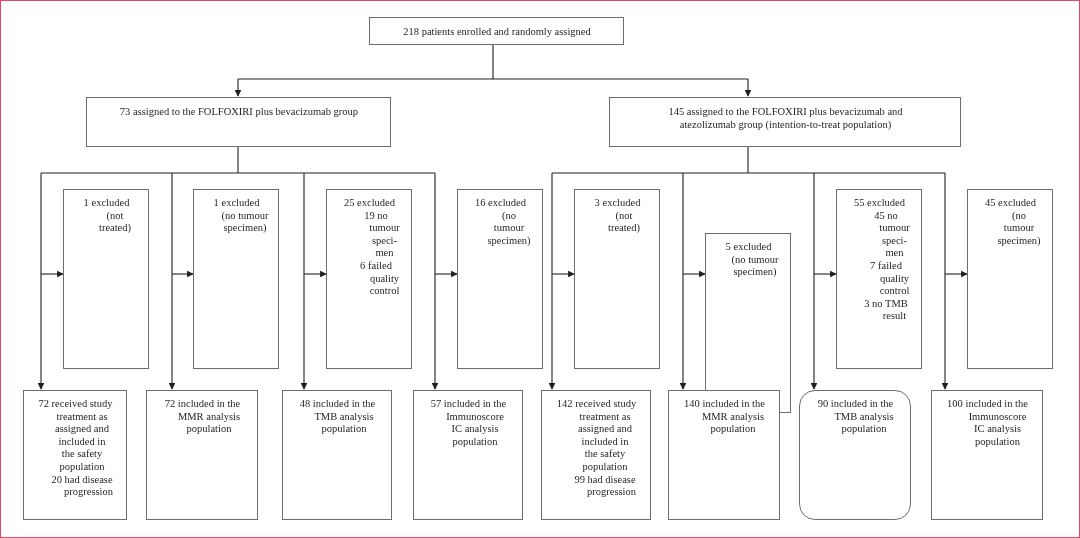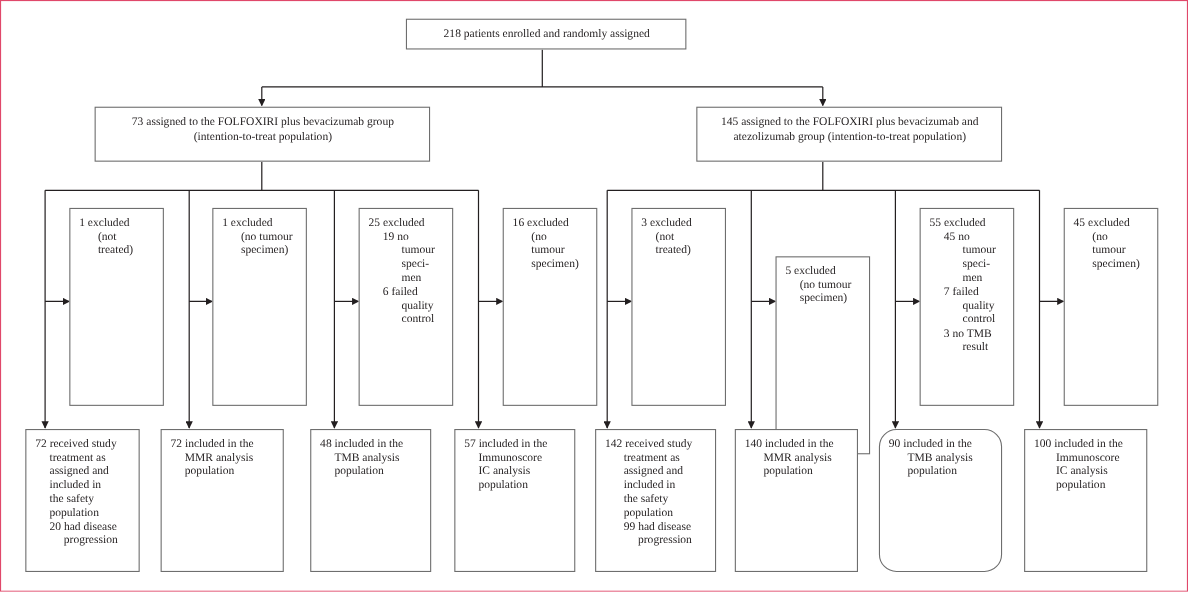--- a/index.html
+++ b/index.html
@@ -29,21 +29,21 @@
   .box {
     position: absolute;
     box-sizing: border-box;
     border: 1px solid #6e6e6e;
     background: #ffffff;
     color: #231f20;
     font-family: "Liberation Serif", serif;
     font-size: 10.5px;
     line-height: 12.6px;
     padding: 7px 7px 5px 8px;
-    text-align: left;
+    text-align: center;
     z-index: 3;
   }
   .box.center {
     text-align: center;
     padding-top: 8px;
   }
   .box p {
     margin: 0;
   }
   
@@ -114,24 +114,23 @@
         <path d="M 944 273 L 966 273" marker-end="url(#arrow)"></path>
       </g>
     </svg>
 
     <div class="box center" style="left:368px; top:16px; width:255px; height:28px;">
       <p>218 patients enrolled and randomly assigned</p>
     </div>
 
     <div class="box center" style="left:85px; top:96px; width:305px; height:50px;">
       <p>73 assigned to the FOLFOXIRI plus bevacizumab group</p>
-      <p>(intention-to-treat population)</p>
-    </div>
-
-    <div class="box center" style="left:608px; top:96px; width:278px; height:50px;margin-left:24px;">
+    </div>
+
+    <div class="box center" style="left:608px; top:96px; width:352px; height:50px;">
       <p>145 assigned to the FOLFOXIRI plus bevacizumab and</p>
       <p>atezolizumab group (intention-to-treat population)</p>
     </div>
 
     <div class="box" style="left:62px; top:188px; width:86px; height:180px;">
       <p class="hang">1 excluded</p>
       <p class="hang3" style="padding-left:17px;">(not</p>
       <p class="hang3" style="padding-left:17px;">treated)</p>
     </div>
 

